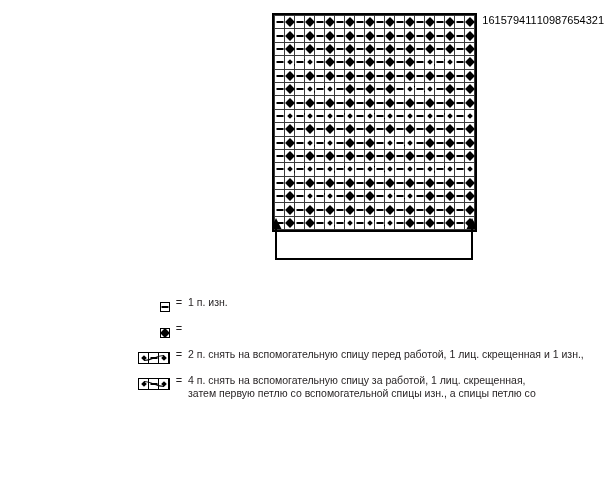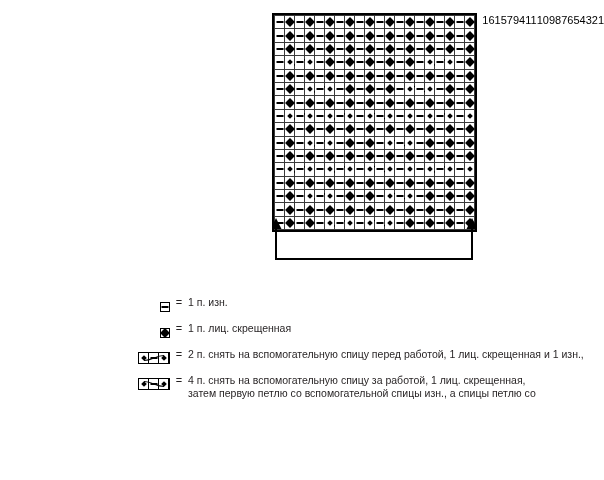--- a/index.html
+++ b/index.html
@@ -617,23 +617,20 @@
       <div class="legend-eq">=</div>
       <div class="legend-text">
         <div>1 п. изн.</div>
       </div>
     </div>
     <div class="legend-row">
       <div class="legend-sym">
         <span><span class="mini g-knit"></span></span>
       </div>
       <div class="legend-eq">=</div>
-      <div class="legend-text">
-        <div>1 п. лиц. скрещенная</div>
-      </div>
     </div>
     <div class="legend-row">
       <div class="legend-sym">
         <span><span class="mini-group">
             <span class="mini g-knit-sm"></span>
             <span class="mini g-purl"></span>
             <span class="mini g-knit-sm"></span>
             <svg class="cable-svg" width="30" height="10">
               <path d="M5,7.5 C13,7.5 17,2.5 25,2.5" stroke="#000" stroke-width="1.2" fill="none"></path>
             </svg>

